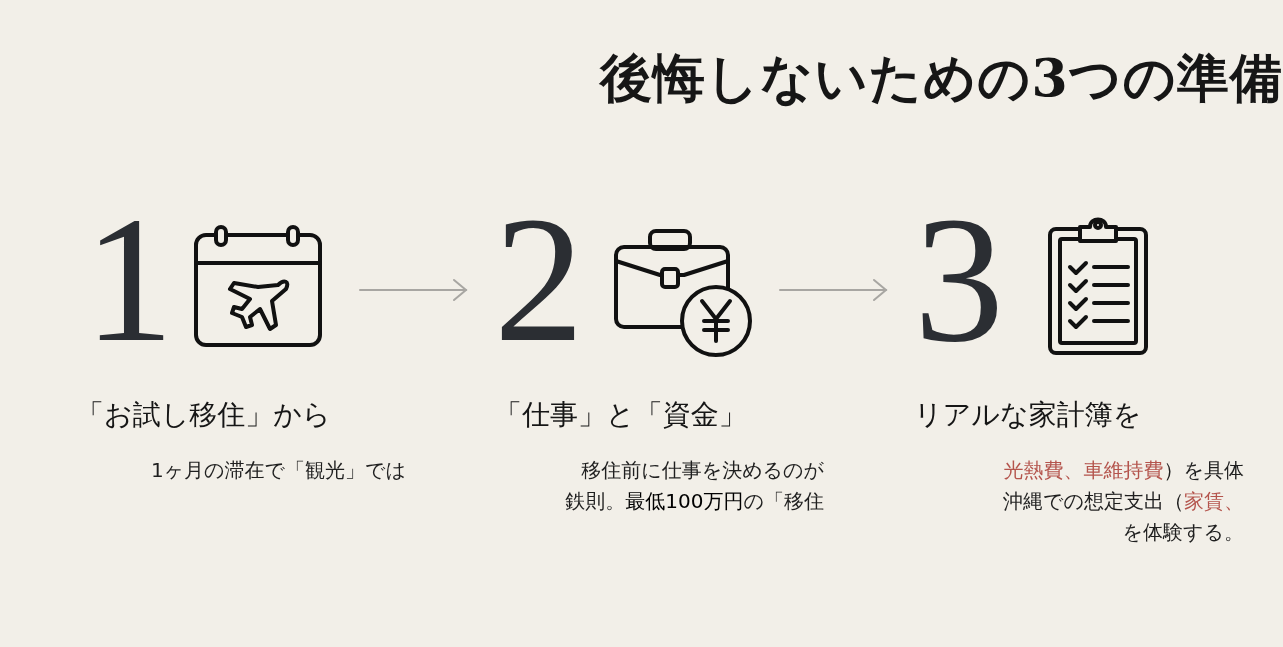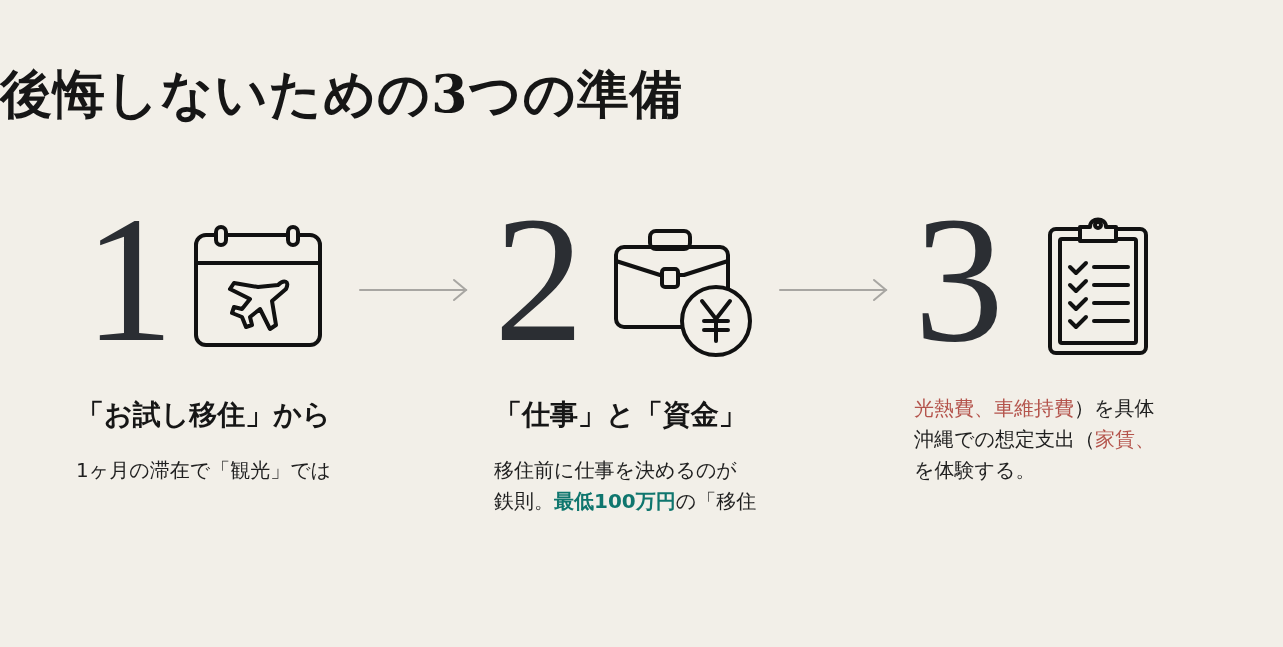--- a/index.html
+++ b/index.html
@@ -4,22 +4,22 @@
   <style>
     html, body { margin: 0; padding: 0; }
     body {
       width: 1283px; height: 647px; overflow: hidden;
       background: #f2efe8;
       color: #1f1f1f;
       font-family: "DejaVu Sans", "Liberation Sans", sans-serif;
       position: relative;
     }
     .title {
-      position: absolute; left: 0; right: 0; top: 60px;
-      text-align: left;
+      position: absolute; left: 0; right: 0; top: 44px;
+      text-align: right;
       font-family: "DejaVu Serif", "Liberation Serif", serif;
       font-weight: bold;
       font-size: 52px;
       letter-spacing: 1px;
       color: #161616;
     }
     .step { position: absolute; top: 205px; width: 330px; }
     .step-1 { left: 76px; }
     .step-2 { left: 494px; }
     .step-3 { left: 914px; }
@@ -30,31 +30,32 @@
       font-size: 180px; line-height: 150px;
       color: #2b2e33;
     }
     .step-1 .num { left: 8px; }
     .icon { position: absolute; top: 10px; }
     .step-1 .icon { left: 116px; top: 20px; }
     .step-2 .icon { left: 118px; top: 22px; }
     .step-3 .icon { left: 132px; top: 10px; }
     .heading {
       margin-top: 28px;
-      font-weight: bold;
+      font-weight: normal;
       font-size: 28px; line-height: 44px;
       color: #161616;
     }
     .desc {
       margin-top: 18px;
       font-size: 20px; line-height: 31px;
       color: #1f1f1f;
+      text-align: right;
     }
     .hl { color: #b4544c; }
-    .hl-bold { color: #0f766e; font-weight: bold; }
+    .hl-bold { color: #000000; font-weight: normal; }
     .arrow { position: absolute; top: 278px; }
     .arrow-1 { left: 358px; }
     .arrow-2 { left: 778px; }
   </style>
 </head>
 <body>
 
 <div class="title">後悔しないための3つの準備</div>
 
 <div class="step step-1">
@@ -125,19 +126,20 @@
         <path d="M34 26 L34 12 L44 12 C44 2 60 2 60 12 L70 12 L70 26 Z" fill="#f2efe8"></path>
         <circle cx="52" cy="10" r="3"></circle>
         <path d="M24 52 l6 6 l10 -10 M48 52 L82 52"></path>
         <path d="M24 70 l6 6 l10 -10 M48 70 L82 70"></path>
         <path d="M24 88 l6 6 l10 -10 M48 88 L82 88"></path>
         <path d="M24 106 l6 6 l10 -10 M48 106 L82 106"></path>
       </svg>
     </span>
   </div>
   <div class="heading">
+    <div>リアルな家計簿を</div>
   </div>
   <div class="desc">
     <div><span class="hl">光熱費、車維持費</span><span>）を具体</span></div>
     <div><span>沖縄での想定支出（</span><span class="hl">家賃、</span></div>
     <div>を体験する。</div>
   </div>
 </div>
 
 </body></html>

